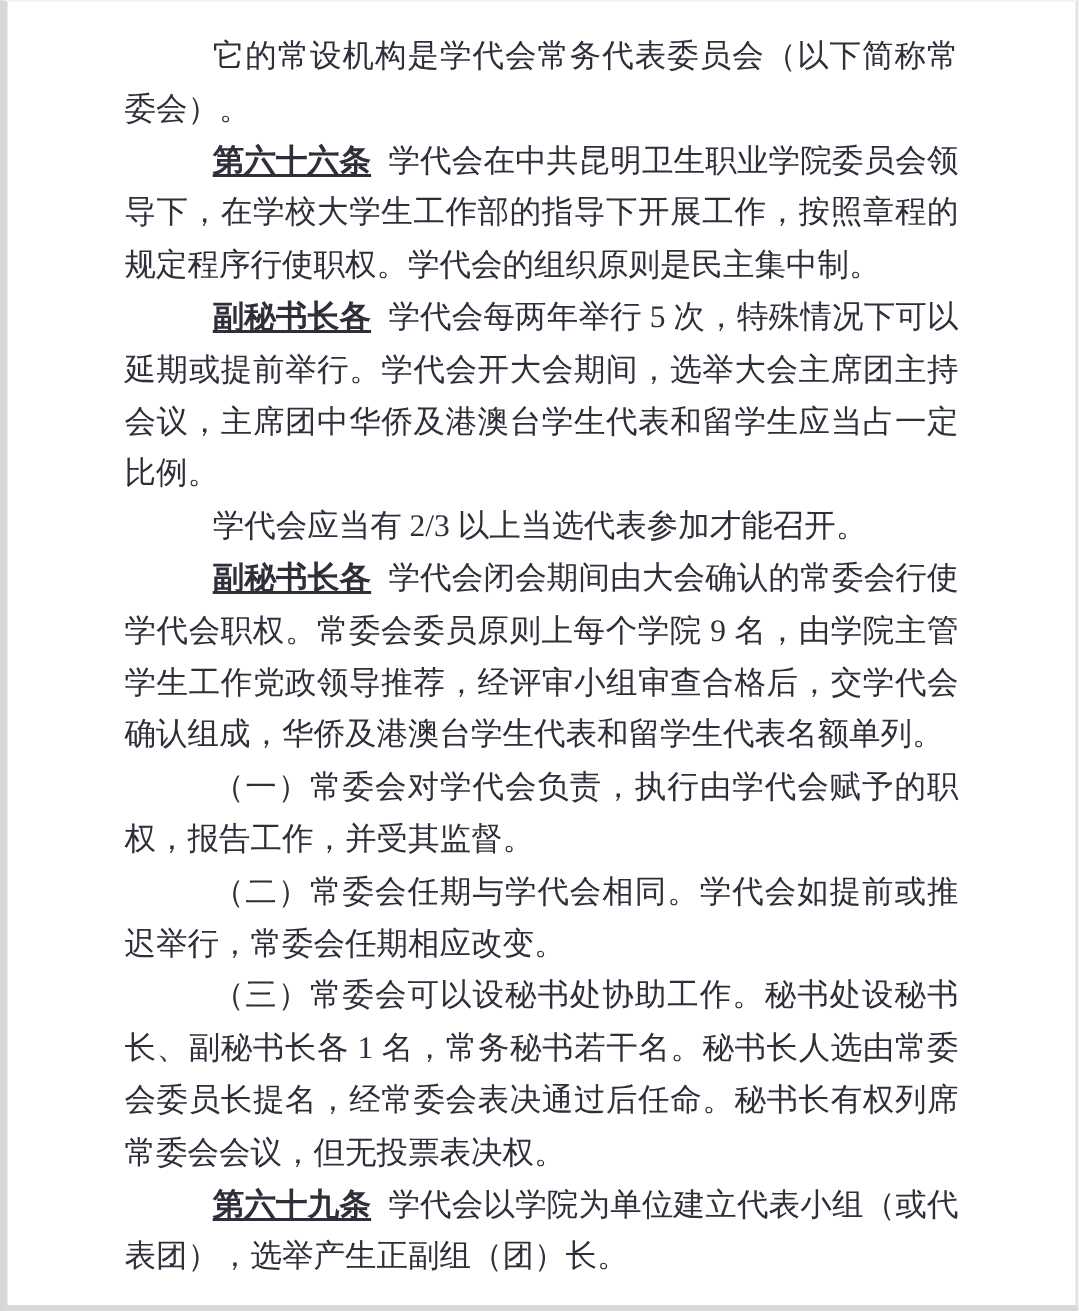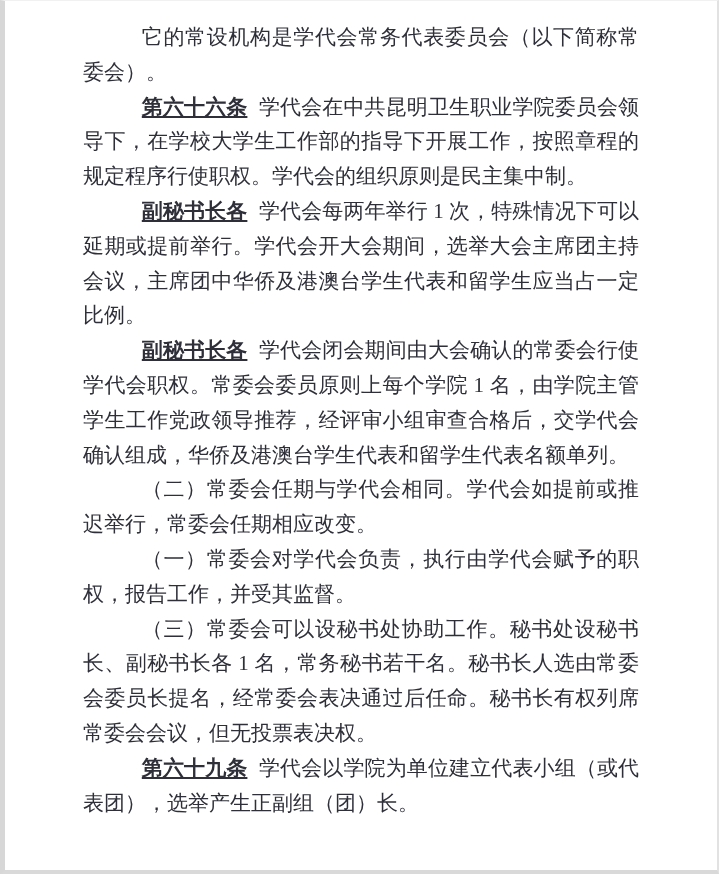--- a/index.html
+++ b/index.html
@@ -44,27 +44,28 @@
 </head>
 <body>
 
 <div class="page">
   <div class="doc-body">
 
     <p><span class="article-lead"></span><span>它的常设机构是学代会常务代表委员会（以下简称常委会）。</span></p>
 
     <p><span class="article-lead">第六十六条</span><span>学代会在中共昆明卫生职业学院委员会领导下，在学校大学生工作部的指导下开展工作，按照章程的规定程序行使职权。学代会的组织原则是民主集中制。</span></p>
 
-    <p><span class="article-lead">副秘书长各</span><span>学代会每两年举行 1 次，特殊情况下可以延期或提前举行。学代会开大会期间，选举大会主席团主持会议，主席团中华侨及港澳台学生代表和留学生应当占一定比例。</span></p>
+    <p><span class="article-lead">副秘书长各</span><span>学代会每两年举行 5 次，特殊情况下可以延期或提前举行。学代会开大会期间，选举大会主席团主持会议，主席团中华侨及港澳台学生代表和留学生应当占一定比例。</span></p>
 
+    <p><span class="article-lead"></span><span>学代会应当有 2/3 以上当选代表参加才能召开。</span></p>
 
-    <p><span class="article-lead">副秘书长各</span><span>学代会闭会期间由大会确认的常委会行使学代会职权。常委会委员原则上每个学院 1 名，由学院主管学生工作党政领导推荐，经评审小组审查合格后，交学代会确认组成，华侨及港澳台学生代表和留学生代表名额单列。</span></p>
+    <p><span class="article-lead">副秘书长各</span><span>学代会闭会期间由大会确认的常委会行使学代会职权。常委会委员原则上每个学院 9 名，由学院主管学生工作党政领导推荐，经评审小组审查合格后，交学代会确认组成，华侨及港澳台学生代表和留学生代表名额单列。</span></p>
+
+    <p><span class="article-lead"></span><span>（一）常委会对学代会负责，执行由学代会赋予的职权，报告工作，并受其监督。</span></p>
 
     <p><span class="article-lead"></span><span>（二）常委会任期与学代会相同。学代会如提前或推迟举行，常委会任期相应改变。</span></p>
-
-    <p><span class="article-lead"></span><span>（一）常委会对学代会负责，执行由学代会赋予的职权，报告工作，并受其监督。</span></p>
 
     <p><span class="article-lead"></span><span>（三）常委会可以设秘书处协助工作。秘书处设秘书长、副秘书长各 1 名，常务秘书若干名。秘书长人选由常委会委员长提名，经常委会表决通过后任命。秘书长有权列席常委会会议，但无投票表决权。</span></p>
 
     <p><span class="article-lead">第六十九条</span><span>学代会以学院为单位建立代表小组（或代表团），选举产生正副组（团）长。</span></p>
 
   </div>
 </div>
 
 </body></html>

